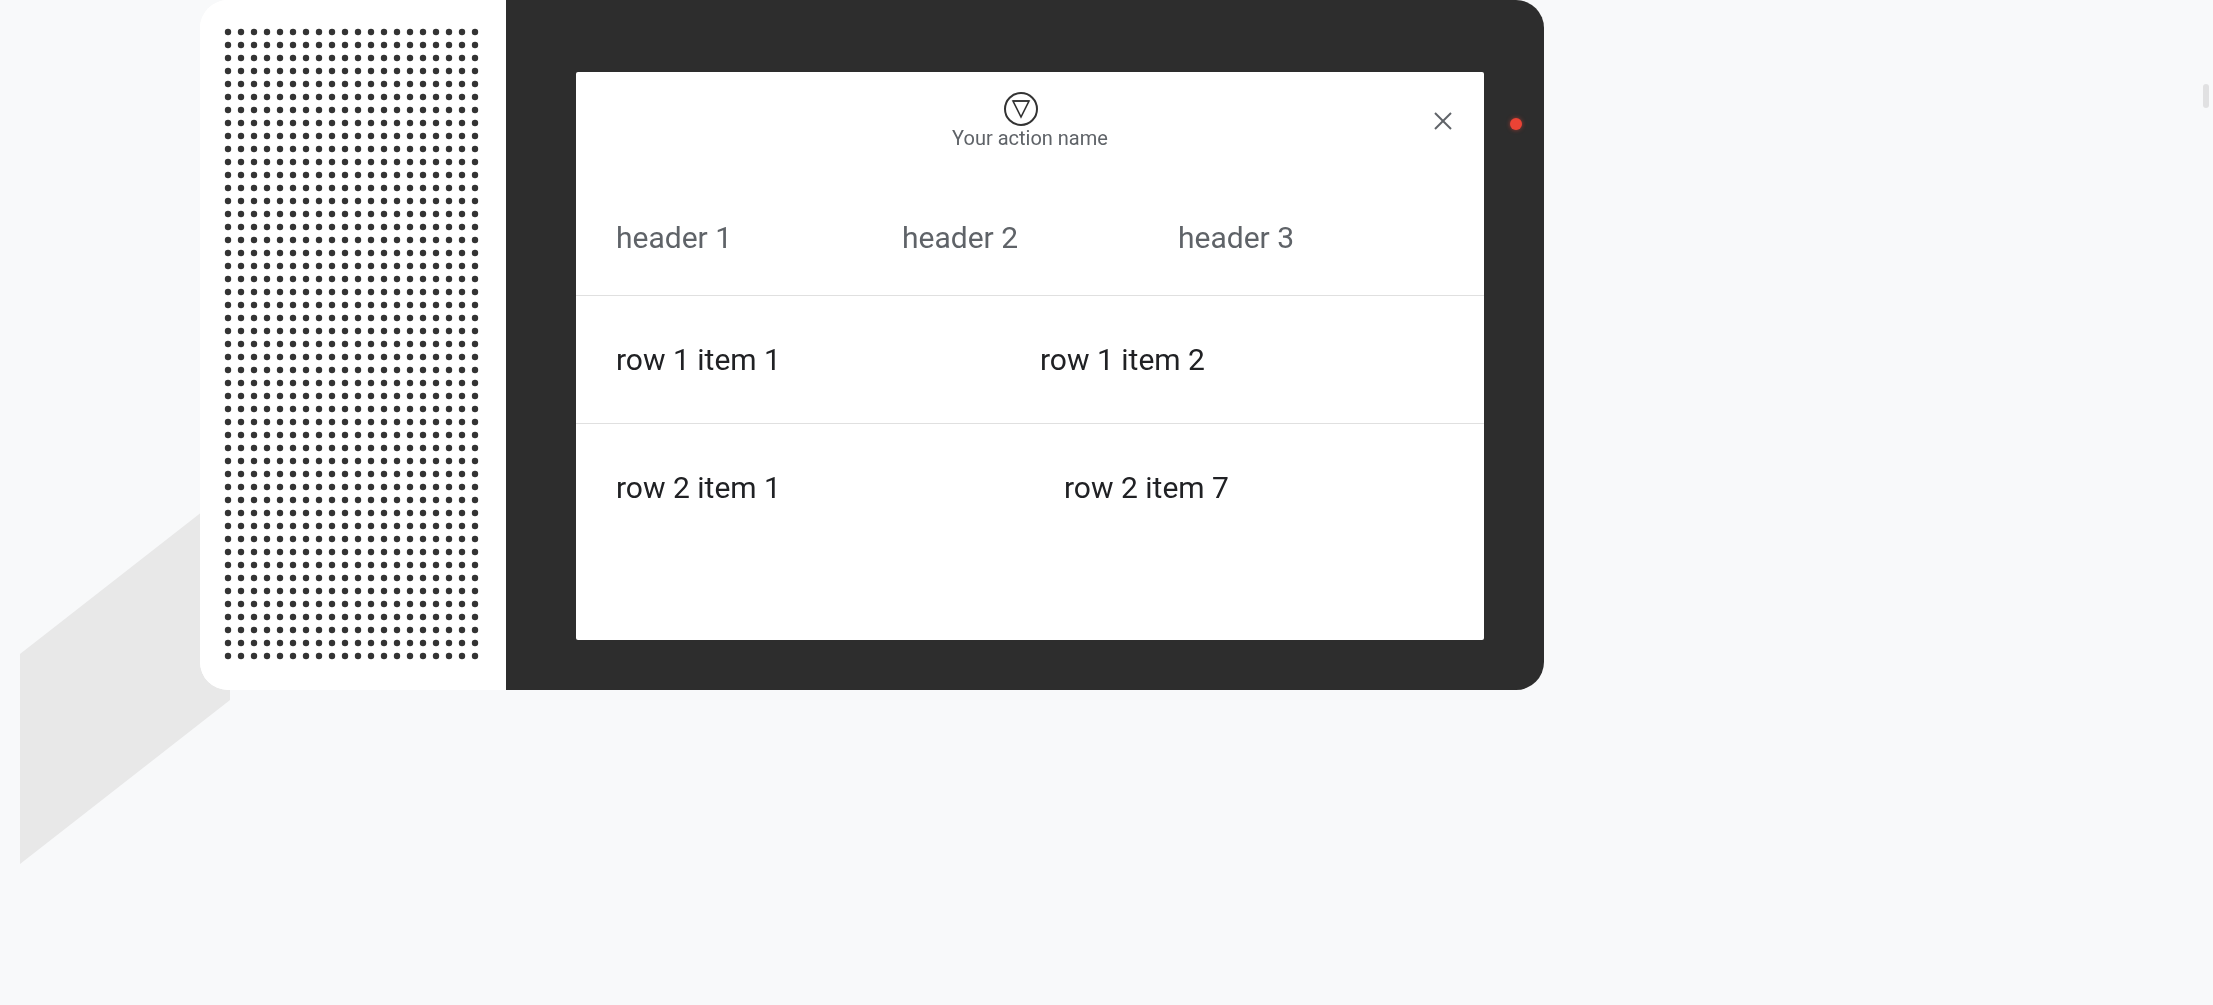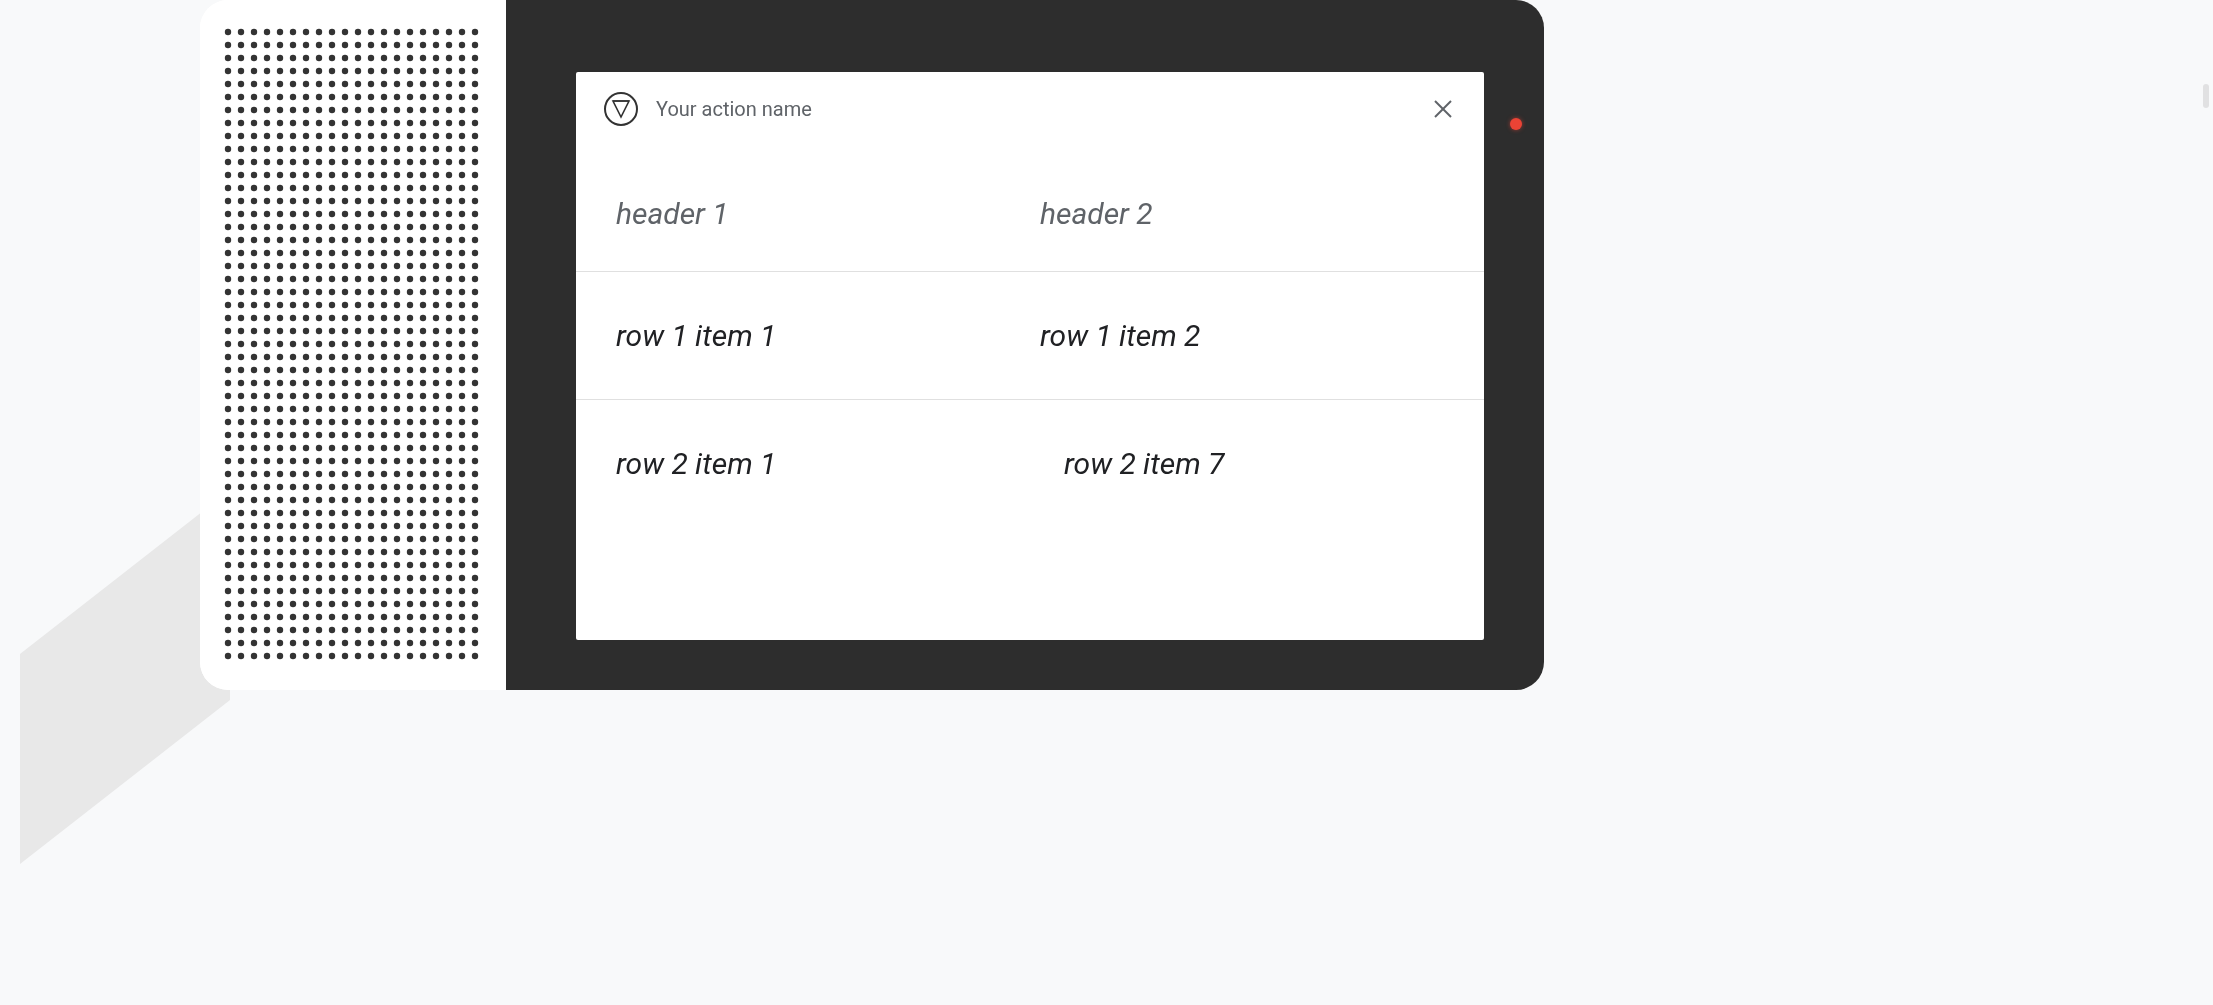--- a/index.html
+++ b/index.html
@@ -79,20 +79,21 @@
       background: white;
       border-radius: 2px;
       overflow: hidden;
     }
     
     .card-header {
       display: flex;
       align-items: center;
       padding: 20px 28px;
       position: relative;
+      flex-direction: column;
     }
     
     .icon-circle {
       width: 34px;
       height: 34px;
       border: 2px solid #333;
       border-radius: 50%;
       display: flex;
       align-items: center;
       justify-content: center;
@@ -123,21 +124,20 @@
       justify-content: center;
     }
     
     .close-icon svg {
       stroke: #5f6368;
       stroke-width: 2;
     }
     
     .table-container {
       padding: 0;
-      font-style: italic;
     }
     
     .table-row {
       display: flex;
       padding: 0 40px;
       border-bottom: 1px solid #e0e0e0;
     }
     
     .table-row.header-row {
       padding-top: 50px;
@@ -223,20 +223,21 @@
             <line x1="20" y1="4" x2="4" y2="20"></line>
           </svg>
         </div>
       </div>
 
       <div class="table-container">
 
         <div class="table-row header-row">
           <div class="table-cell header-cell">header 1</div>
           <div class="table-cell header-cell">header 2</div>
+          <div class="table-cell header-cell">header 3</div>
         </div>
 
         <div class="table-row data-row">
           <div class="table-cell">row 1 item 1</div>
           <div class="table-cell">row 1 item 2</div>
         </div>
 
         <div class="table-row data-row">
           <div class="table-cell">row 2 item 1</div>
           <div class="table-cell">row 2 item 7</div>

